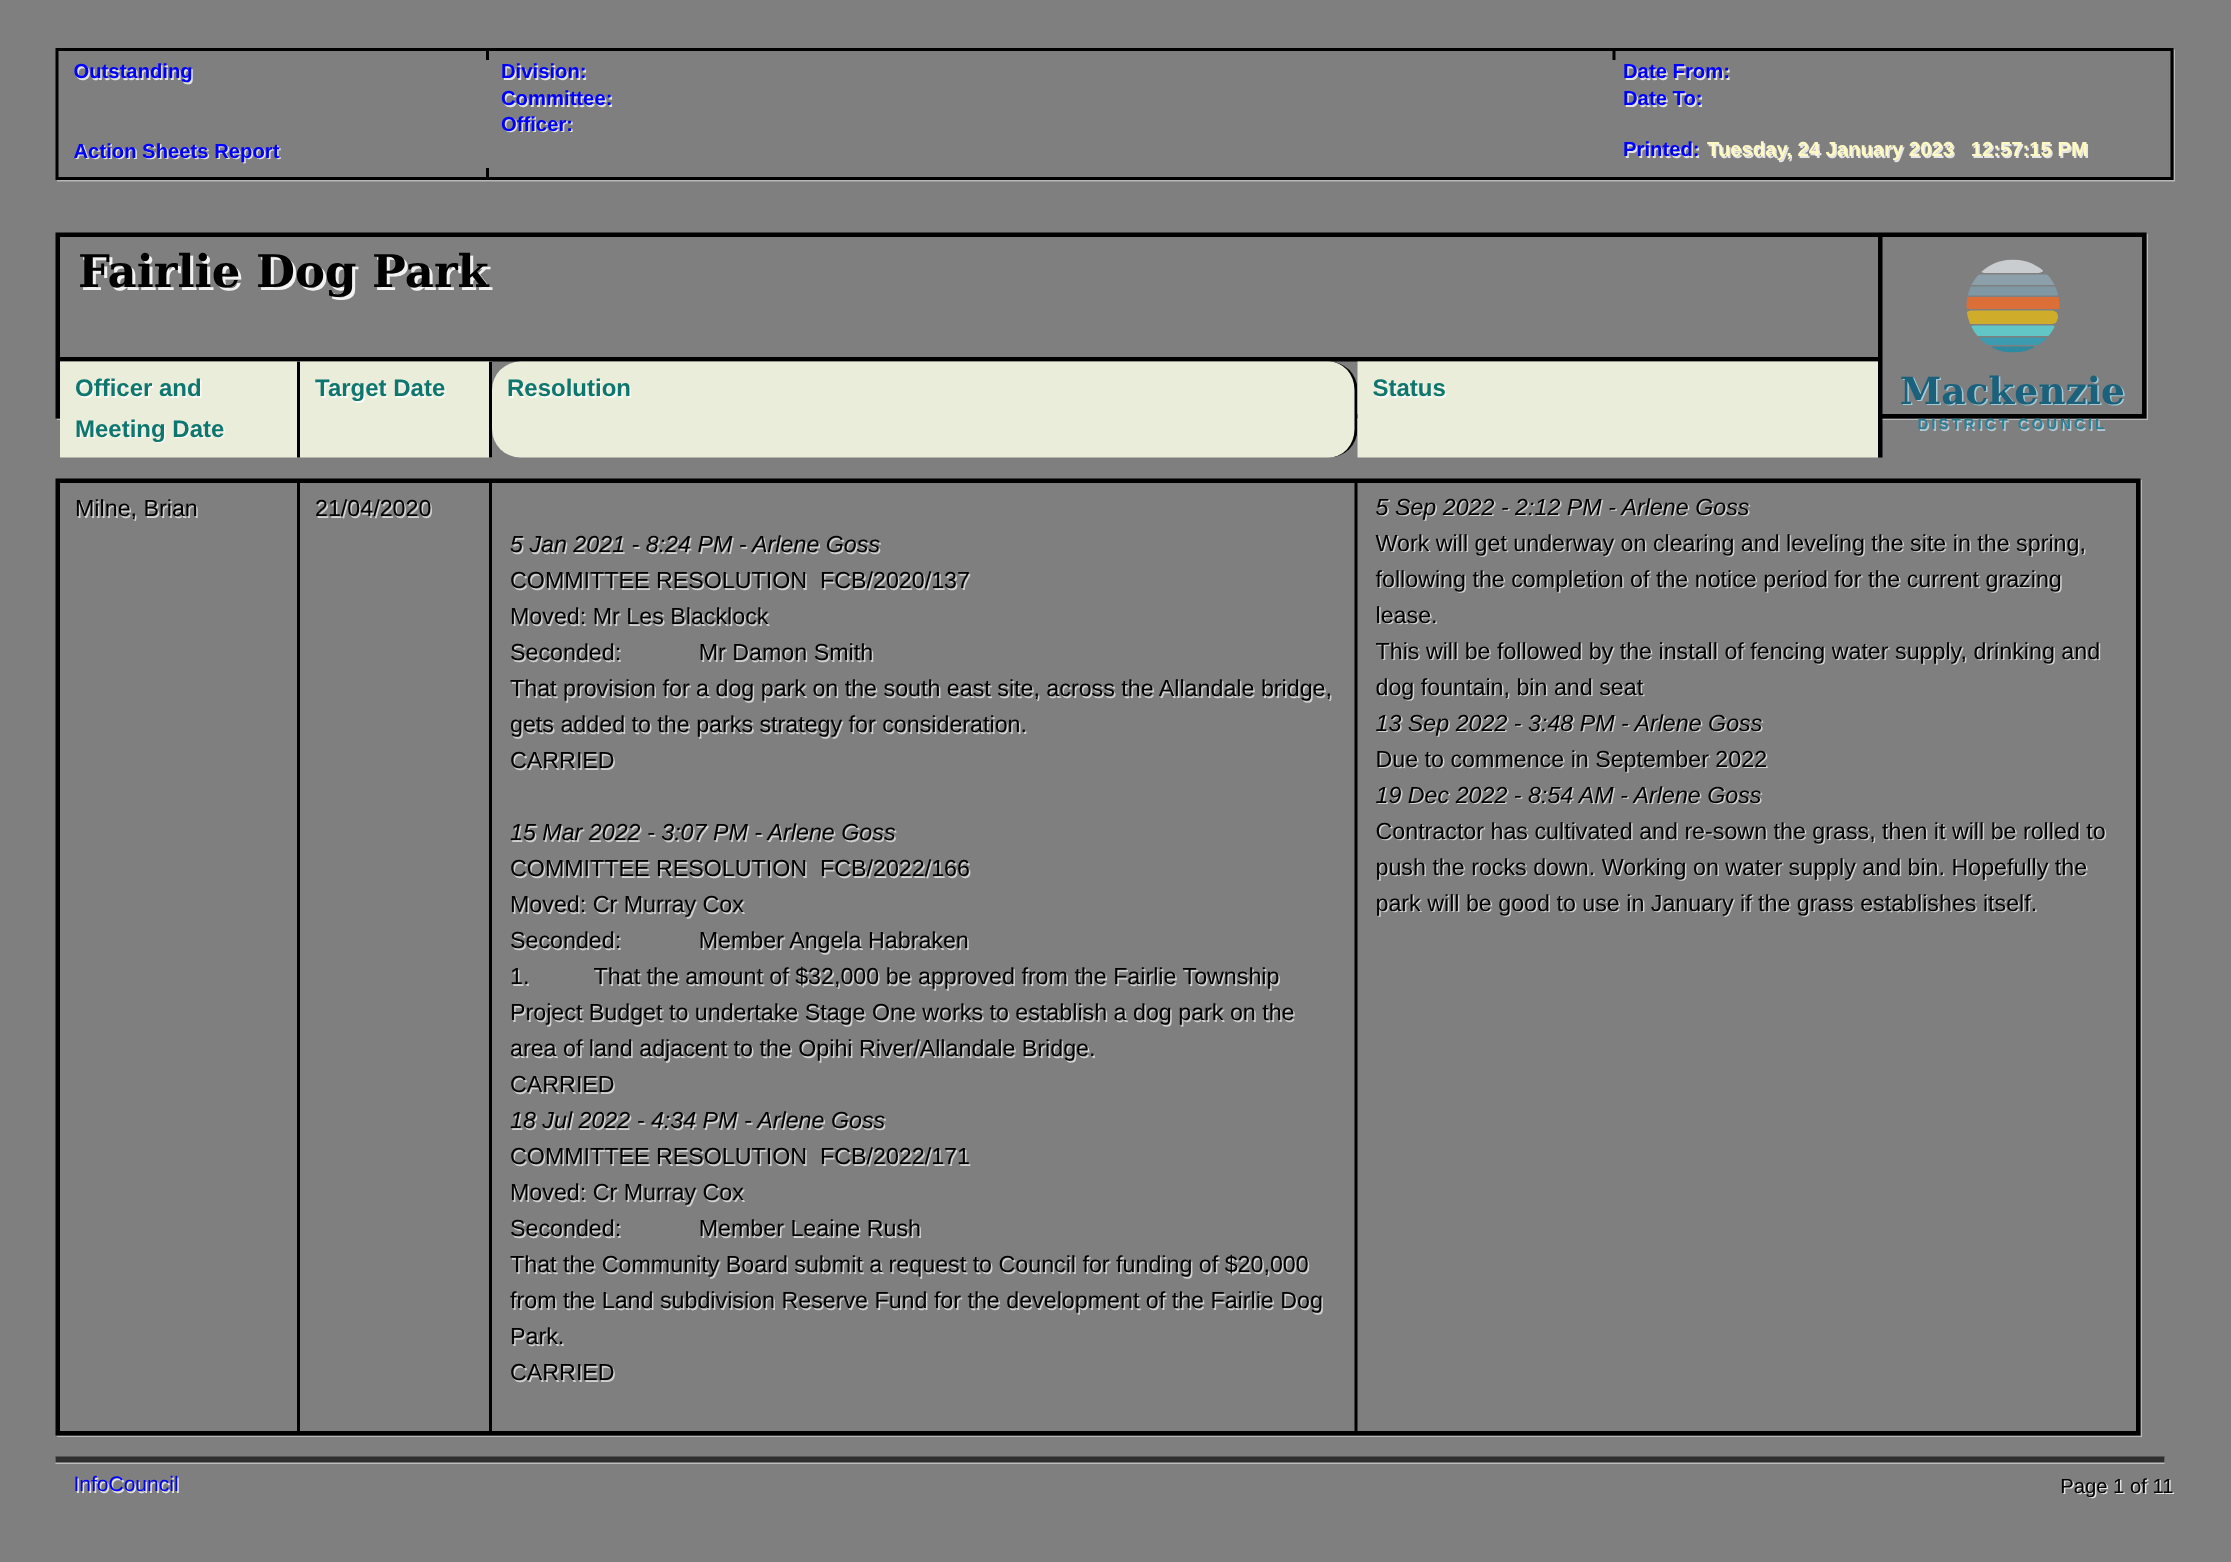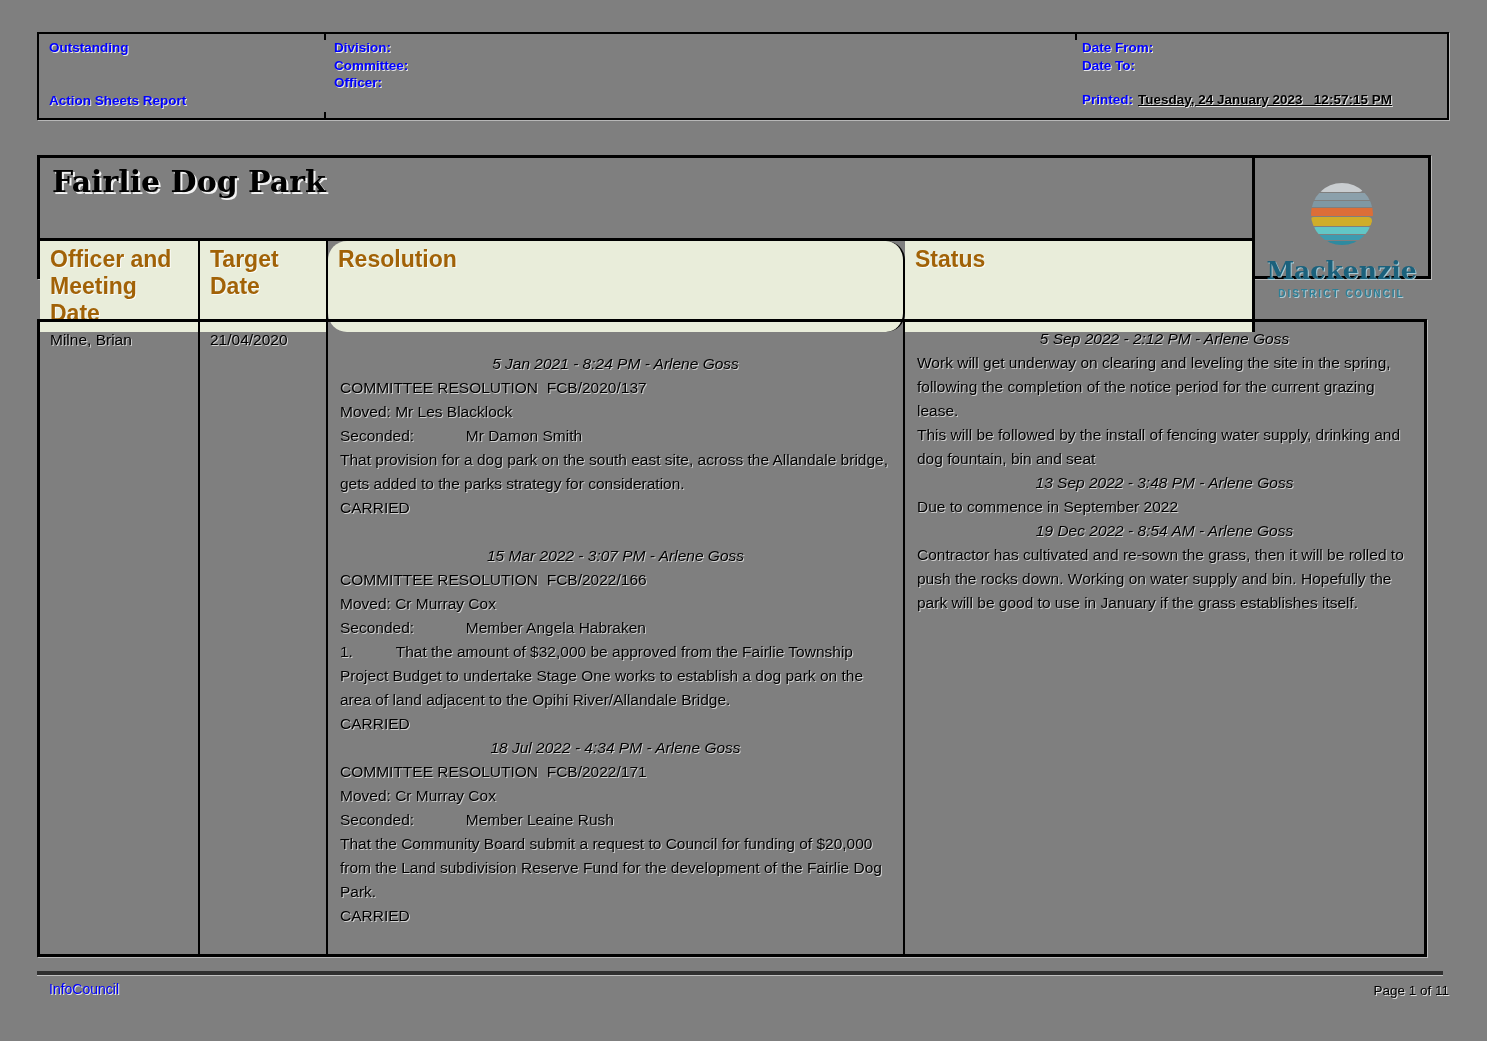--- a/index.html
+++ b/index.html
@@ -8,61 +8,61 @@
 
   
   .hdr-box{position:absolute;left:37px;top:32px;width:1412px;height:88px;
     border:2px solid #000;box-sizing:border-box;
     box-shadow:1px 1px 0 rgba(255,255,255,.45);}
   .hdr-left{position:absolute;left:10px;top:5px;}
   .hdr-mid{position:absolute;left:295px;top:5px;}
   .hdr-right{position:absolute;left:1043px;top:5px;width:358px;}
   .lbl{font-size:13.5px;font-weight:bold;line-height:17.5px;}
   .blue{color:#0000ff;}
-  .black{color:#000000;text-decoration:underline;}
+  .black{color:#fef9c3;}
   .hdr-report-title{margin-top:35px;}
   .printed{margin-top:17px;white-space:pre-wrap;font-size:13.5px;font-weight:bold;line-height:17.5px;}
   .printed .blue{margin-right:5px;}
   .tick{position:absolute;width:2px;height:6px;background:#000;}
 
   
   .halo{text-shadow:1px 1px 0 rgba(255,255,255,.8);}
   .halo-soft{text-shadow:1px 1px 0 rgba(255,255,255,.65);}
 
   
   .toptable{position:absolute;left:37px;top:155px;width:1394px;height:124px;
     border:3px solid #000;box-sizing:border-box;display:grid;
     grid-template-columns:160px 128px 577px 1fr 176px;grid-template-rows:83px 1fr;
     box-shadow:1px 1px 0 rgba(255,255,255,.45);}
   .title-cell{grid-column:1/5;grid-row:1;border-bottom:3px solid #000;
     padding:6px 12px;font-family:"DejaVu Serif",serif;font-weight:bold;font-size:30px;
     color:#000;text-shadow:2px 2px 0 rgba(255,255,255,.9);}
   .logo-cell{grid-column:5;grid-row:1/3;border-left:3px solid #000;
-    display:flex;flex-direction:column;align-items:center;padding-top:23px;box-sizing:border-box;}
+    display:flex;flex-direction:column;align-items:center;padding-top:13px;box-sizing:border-box;}
   .colh{grid-row:2;background:#e9edda;padding:5px 10px;font-weight:bold;
-    font-size:23px;line-height:27px;color:#a16207;border-right:2px solid #000;box-sizing:border-box;}
+    font-size:16px;line-height:27px;color:#0f766e;border-right:2px solid #000;box-sizing:border-box;}
   .colh.last{border-right:none;}
 
   .logo-word{margin-top:9px;font-family:"DejaVu Serif",serif;font-weight:bold;
     font-size:25px;color:#1b617c;text-shadow:1px 1px 0 rgba(168,211,224,.9);}
   .logo-sub{margin-top:3px;font-size:10px;font-weight:bold;letter-spacing:2px;
     color:#2e7f96;text-shadow:1px 1px 0 rgba(190,220,230,.8);}
 
   
   .datatable{position:absolute;left:37px;top:319px;width:1390px;min-height:638px;
     border:3px solid #000;box-sizing:border-box;display:grid;
     grid-template-columns:160px 128px 577px 1fr;
     box-shadow:1px 1px 0 rgba(255,255,255,.45);}
   .dcell{border-right:2px solid #000;padding:6px 10px;font-size:15.5px;line-height:24px;
     color:#000;box-sizing:border-box;}
   .dcell.last{border-right:none;}
   .cell-resolution{padding:30px 12px 8px;}
   .cell-status{padding:5px 12px 8px;}
   .tline{white-space:pre-wrap;min-height:24px;text-shadow:1px 1px 0 rgba(255,255,255,.65);}
-  .dateline{font-style:italic;text-align:center;}
+  .dateline{font-style:italic;}
 
   
   .footer-line{position:absolute;left:37px;top:971px;width:1406px;height:4px;background:#2f2f2f;
     box-shadow:0 1px 0 rgba(255,255,255,.5);}
   .footer-left{position:absolute;left:30px;top:981px;font-size:14px;color:#0000ff;margin-left:19px;}
   .footer-right{position:absolute;right:38px;top:983px;font-size:13.5px;color:#000;}
 </style>
 </head>
 <body>
 

